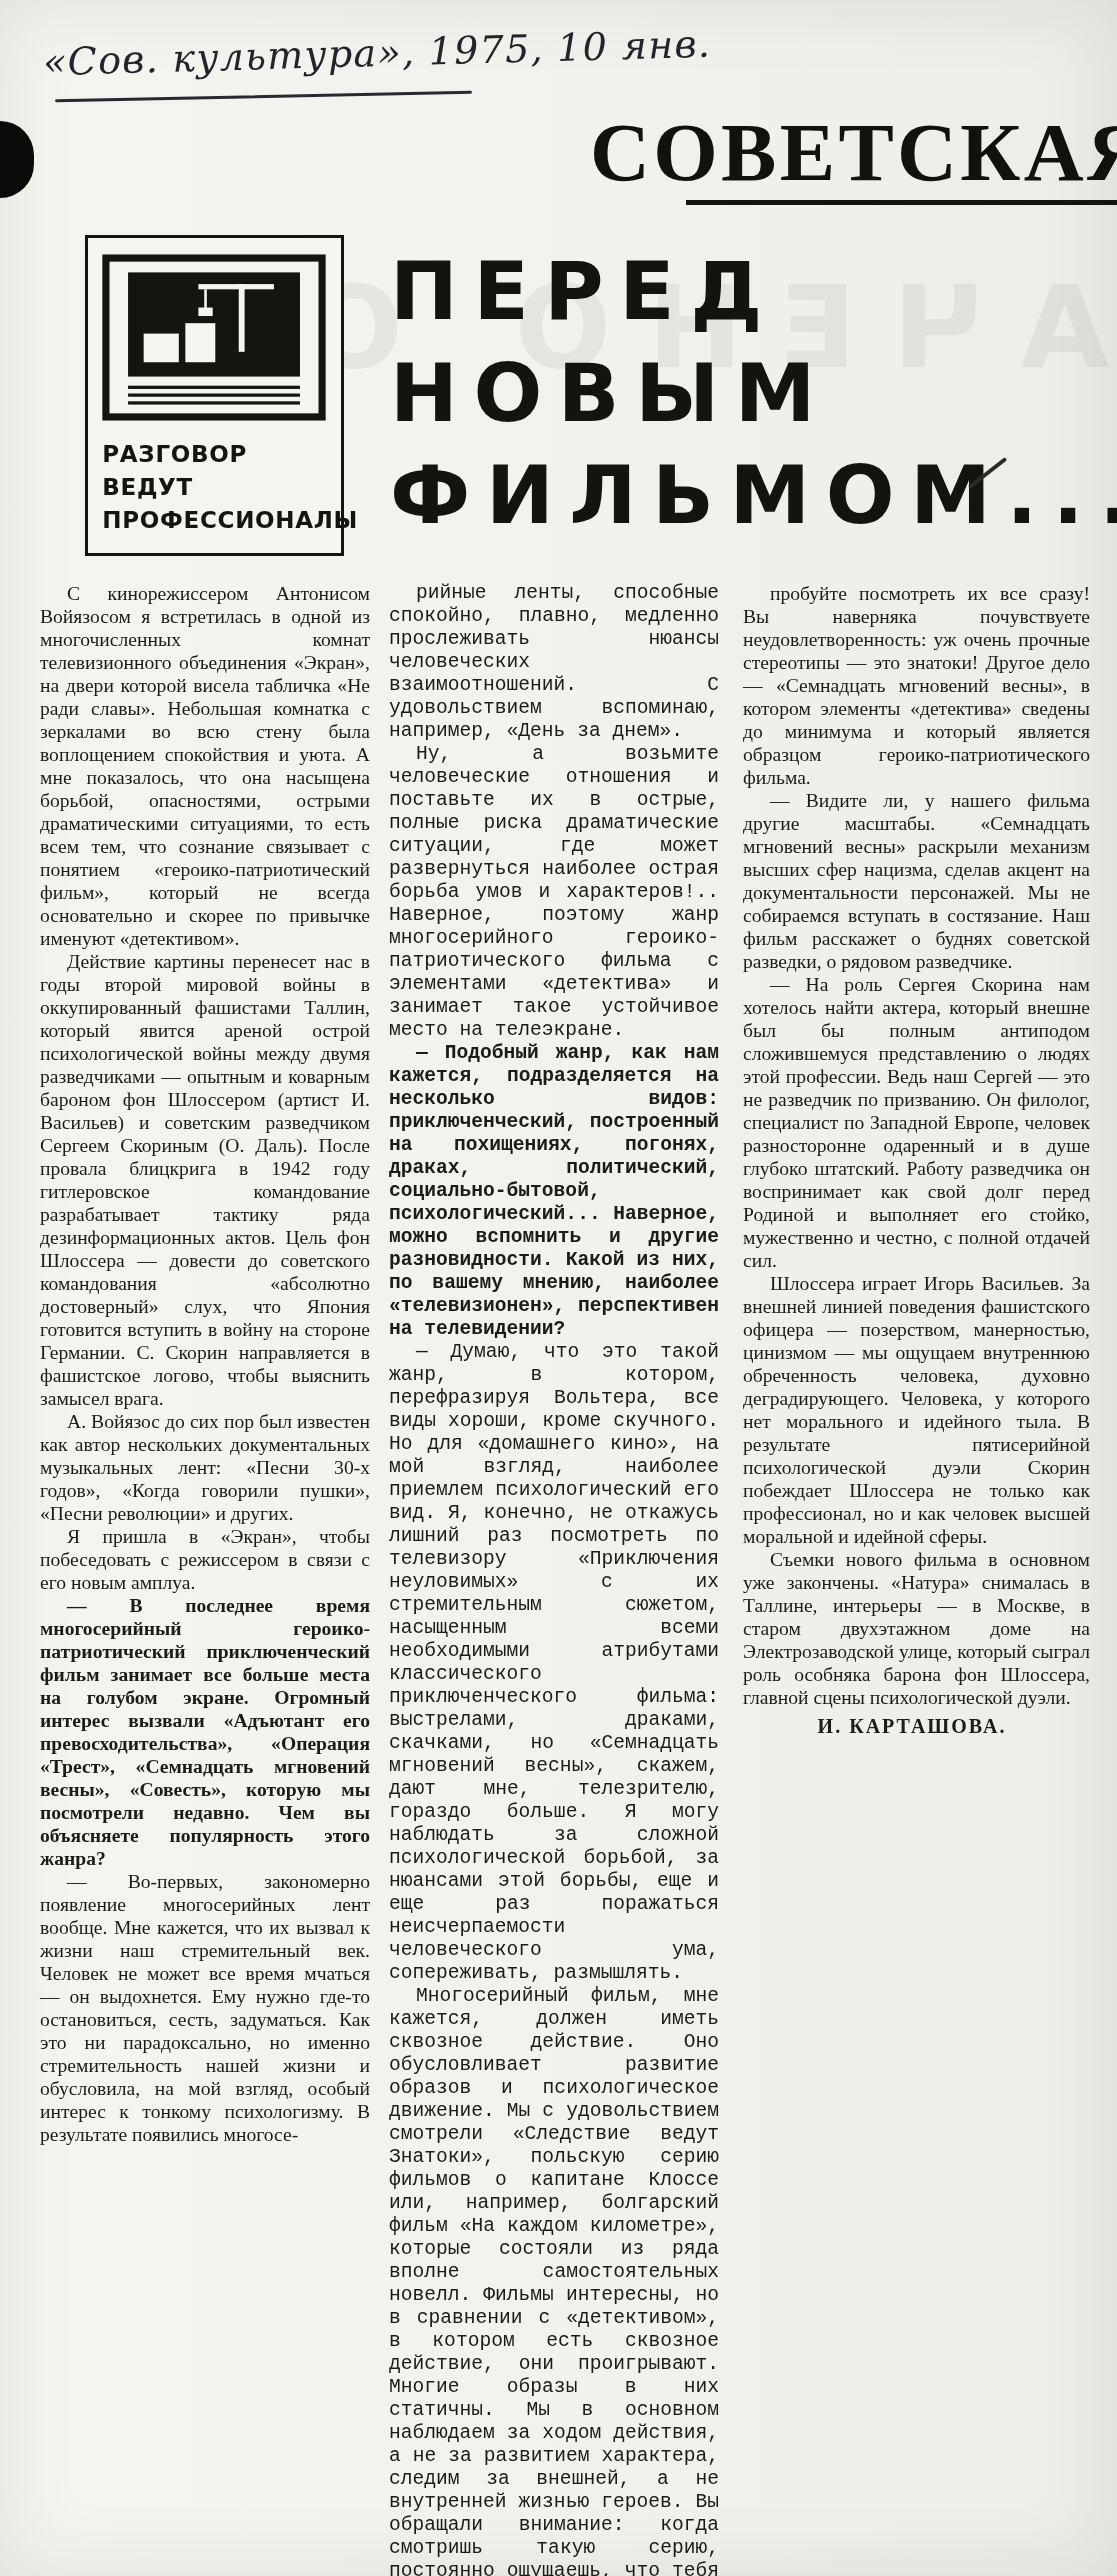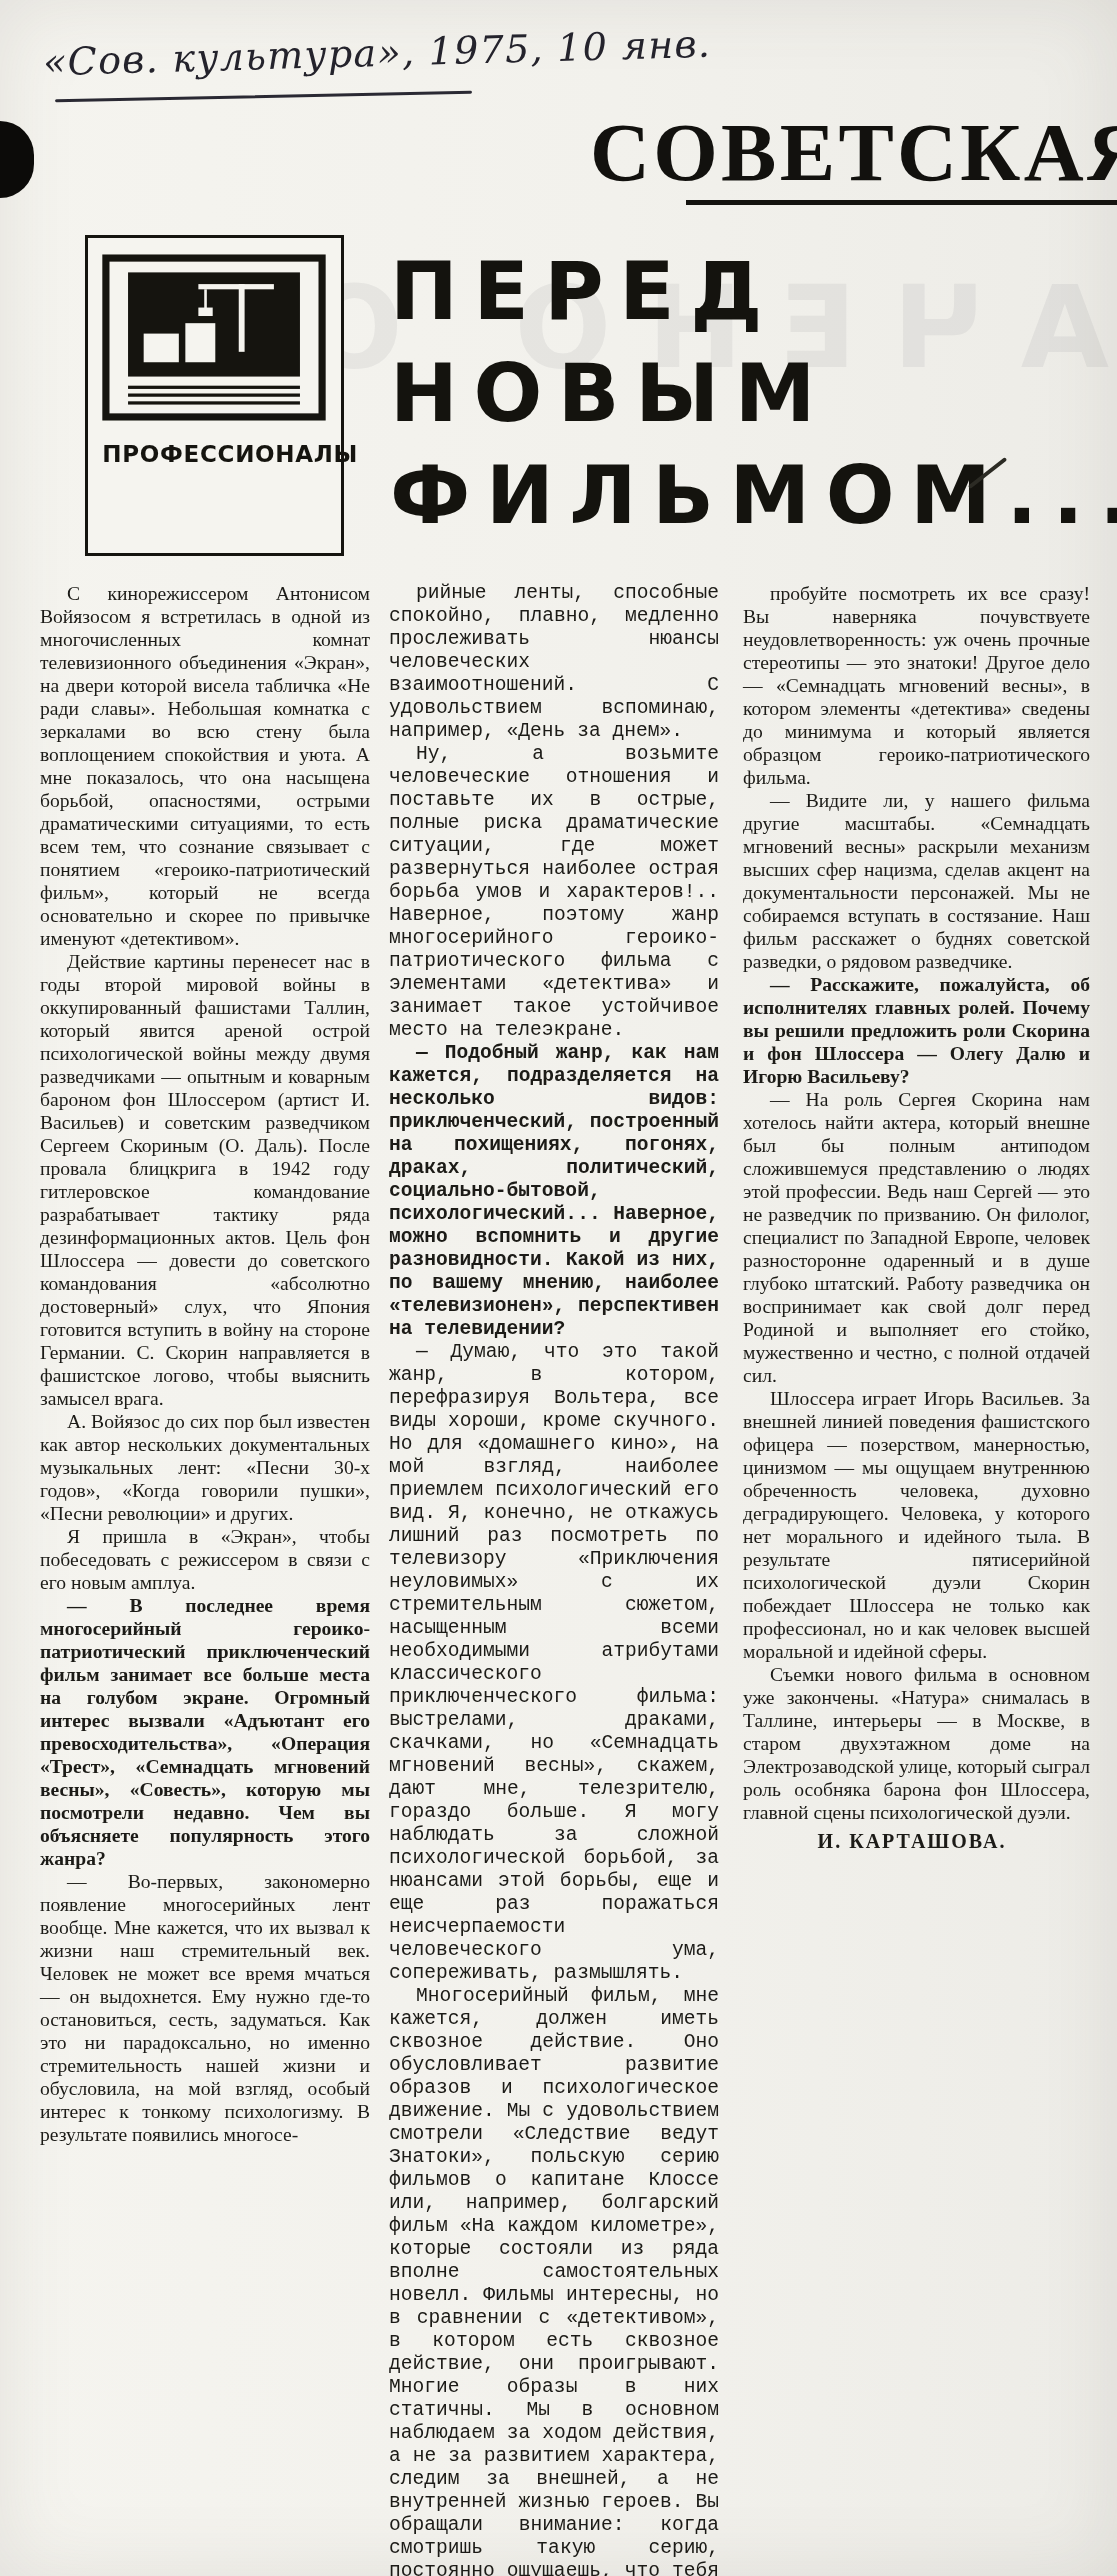--- a/index.html
+++ b/index.html
@@ -164,20 +164,21 @@
       <rect x="148" y="46" width="116" height="8" fill="#f5f4ef"></rect>
       <rect x="157" y="54" width="4" height="30" fill="#f5f4ef"></rect>
       <rect x="148" y="82" width="22" height="13" fill="#f5f4ef"></rect>
       <rect x="64" y="122" width="54" height="44" fill="#f5f4ef"></rect>
       <rect x="128" y="106" width="46" height="60" fill="#f5f4ef"></rect>
       <rect x="40" y="202" width="264" height="5" fill="#15140f"></rect>
       <rect x="40" y="214" width="264" height="5" fill="#15140f"></rect>
       <rect x="40" y="226" width="264" height="5" fill="#15140f"></rect>
     </svg>
     <div class="badge-text">
+      <div>РАЗГОВОР ВЕДУТ</div>
       <div>ПРОФЕССИОНАЛЫ</div>
     </div>
   </div>
 
   <div class="headline">
     <div>ПЕРЕД</div>
     <div>НОВЫМ</div>
     <div>ФИЛЬМОМ...</div>
   </div>
 
@@ -197,21 +198,20 @@
       <p>Ну, а возьмите человеческие отношения и поставьте их в острые, полные риска драматические ситуации, где может развернуться наиболее острая борьба умов и характеров!.. Наверное, поэтому жанр многосерийного героико-патриотического фильма с элементами «детектива» и занимает такое устойчивое место на телеэкране.</p>
       <p class="bold">— Подобный жанр, как нам кажется, подразделяется на несколько видов: приключенческий, построенный на похищениях, погонях, драках, политический, социально-бытовой, психологический... Наверное, можно вспомнить и другие разновидности. Какой из них, по вашему мнению, наиболее «телевизионен», перспективен на телевидении?</p>
       <p>— Думаю, что это такой жанр, в котором, перефразируя Вольтера, все виды хороши, кроме скучного. Но для «домашнего кино», на мой взгляд, наиболее приемлем психологический его вид. Я, конечно, не откажусь лишний раз посмотреть по телевизору «Приключения неуловимых» с их стремительным сюжетом, насыщенным всеми необходимыми атрибутами классического приключенческого фильма: выстрелами, драками, скачками, но «Семнадцать мгновений весны», скажем, дают мне, телезрителю, гораздо больше. Я могу наблюдать за сложной психологической борьбой, за нюансами этой борьбы, еще и еще раз поражаться неисчерпаемости человеческого ума, сопереживать, размышлять.</p>
       <p>Многосерийный фильм, мне кажется, должен иметь сквозное действие. Оно обусловливает развитие образов и психологическое движение. Мы с удовольствием смотрели «Следствие ведут Знатоки», польскую серию фильмов о капитане Клоссе или, например, болгарский фильм «На каждом километре», которые состояли из ряда вполне самостоятельных новелл. Фильмы интересны, но в сравнении с «детективом», в котором есть сквозное действие, они проигрывают. Многие образы в них статичны. Мы в основном наблюдаем за ходом действия, а не за развитием характера, следим за внешней, а не внутренней жизнью героев. Вы обращали внимание: когда смотришь такую серию, постоянно ощущаешь, что тебя вовлекли в своеобразную игру. Интересную, увлекательную, но игру. Экранная условность перевешивает жизненную достоверность. Кстати, возьмите ту же серию — «Следствие ведут Знатоки». Каждый спектакль интересен сам по себе, но по-</p>
     </div>
 
   <div class="col col3">
     <div>
         <p>пробуйте посмотреть их все сразу! Вы наверняка почувствуете неудовлетворенность: уж очень прочные стереотипы — это знатоки! Другое дело — «Семнадцать мгновений весны», в котором элементы «детектива» сведены до минимума и который является образцом героико-патриотического фильма.</p>
         <p>— Видите ли, у нашего фильма другие масштабы. «Семнадцать мгновений весны» раскрыли механизм высших сфер нацизма, сделав акцент на документальности персонажей. Мы не собираемся вступать в состязание. Наш фильм расскажет о буднях советской разведки, о рядовом разведчике.</p>
-        <p class="bold">— Расскажите, пожалуйста, об исполнителях главных ролей. Почему вы решили предложить роли Скорина и фон Шлоссера — Олегу Далю и Игорю Васильеву?</p>
         <p>— На роль Сергея Скорина нам хотелось найти актера, который внешне был бы полным антиподом сложившемуся представлению о людях этой профессии. Ведь наш Сергей — это не разведчик по призванию. Он филолог, специалист по Западной Европе, человек разносторонне одаренный и в душе глубоко штатский. Работу разведчика он воспринимает как свой долг перед Родиной и выполняет его стойко, мужественно и честно, с полной отдачей сил.</p>
         <p>Шлоссера играет Игорь Васильев. За внешней линией поведения фашистского офицера — позерством, манерностью, цинизмом — мы ощущаем внутреннюю обреченность человека, духовно деградирующего. Человека, у которого нет морального и идейного тыла. В результате пятисерийной психологической дуэли Скорин побеждает Шлоссера не только как профессионал, но и как человек высшей моральной и идейной сферы.</p>
         <p>Съемки нового фильма в основном уже закончены. «Натура» снималась в Таллине, интерьеры — в Москве, в старом двухэтажном доме на Электрозаводской улице, который сыграл роль особняка барона фон Шлоссера, главной сцены психологической дуэли.</p>
       </div>
     <div class="byline">И. КАРТАШОВА.</div>
   </div>
 
 </div>
 
 

